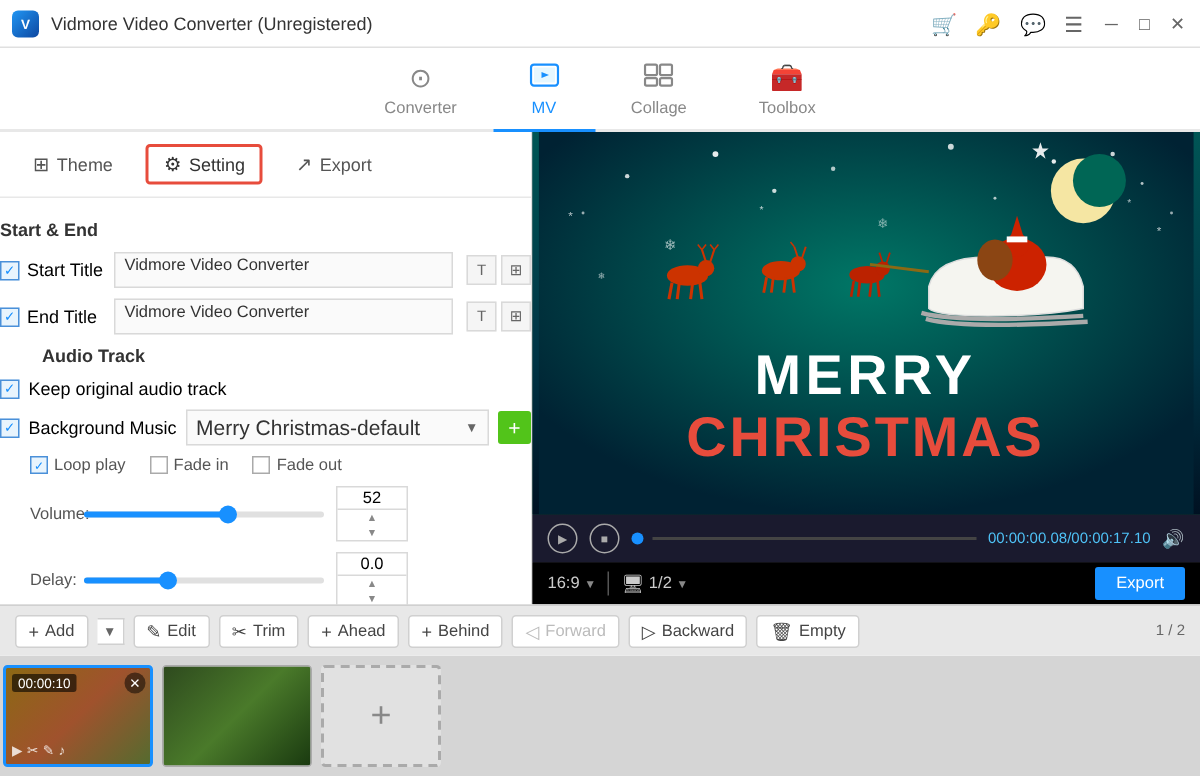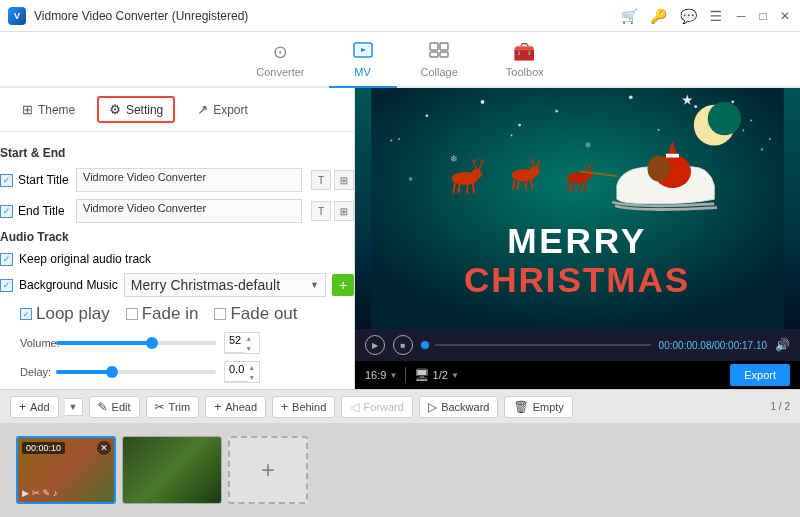--- a/index.html
+++ b/index.html
@@ -214,20 +214,21 @@
       align-items: center;
       justify-content: center;
       cursor: pointer;
       font-size: 10px;
       color: #666;
     }
 
     
     .audio-section {
       margin-top: 6px;
+      margin-left: 28px;
     }
     .music-row {
       display: flex;
       align-items: center;
       gap: 6px;
       margin-bottom: 7px;
     }
     .music-select {
       flex: 1;
       height: 24px;
@@ -261,21 +262,21 @@
       display: flex;
       align-items: center;
       gap: 16px;
       margin-bottom: 8px;
       padding-left: 20px;
     }
     .option-item {
       display: flex;
       align-items: center;
       gap: 4px;
-      font-size: 17px;
+      font-size: 11px;
       color: #555;
     }
     .checkbox-small {
       width: 12px;
       height: 12px;
       border: 1px solid #aaa;
       background: #fff;
     }
     .checkbox-small.checked {
       background: #e8f4fd;
@@ -319,23 +320,23 @@
       width: 12px;
       height: 12px;
       background: #1890ff;
       border-radius: 50%;
       position: absolute;
       top: -4px;
       transform: translateX(-50%);
     }
     .spinner {
       display: flex;
-      flex-direction: row;
+      flex-direction: column;
       border: 1px solid #d9d9d9;
-      width: 36px;
+      width: 48px;
     }
     .spinner-val {
       padding: 1px 4px;
       font-size: 11px;
       text-align: center;
       border-bottom: 1px solid #d9d9d9;
     }
     .spinner-btns {
       display: flex;
       flex-direction: column;
@@ -531,25 +532,25 @@
       color: #666;
     }
     .action-spacer { flex: 1; }
     .page-indicator {
       font-size: 10px;
       color: #666;
     }
 
     
     .clip-timeline {
-      height: 94px;
+      height: 80px;
       background: #d5d5d5;
       display: flex;
       align-items: center;
-      padding: 8px 16px;
+      padding: 8px 2px;
       gap: 6px;
       overflow-x: auto;
     }
     .clip-item {
       position: relative;
       width: 100px;
       height: 68px;
       flex-shrink: 0;
       border-radius: 3px;
       overflow: hidden;

